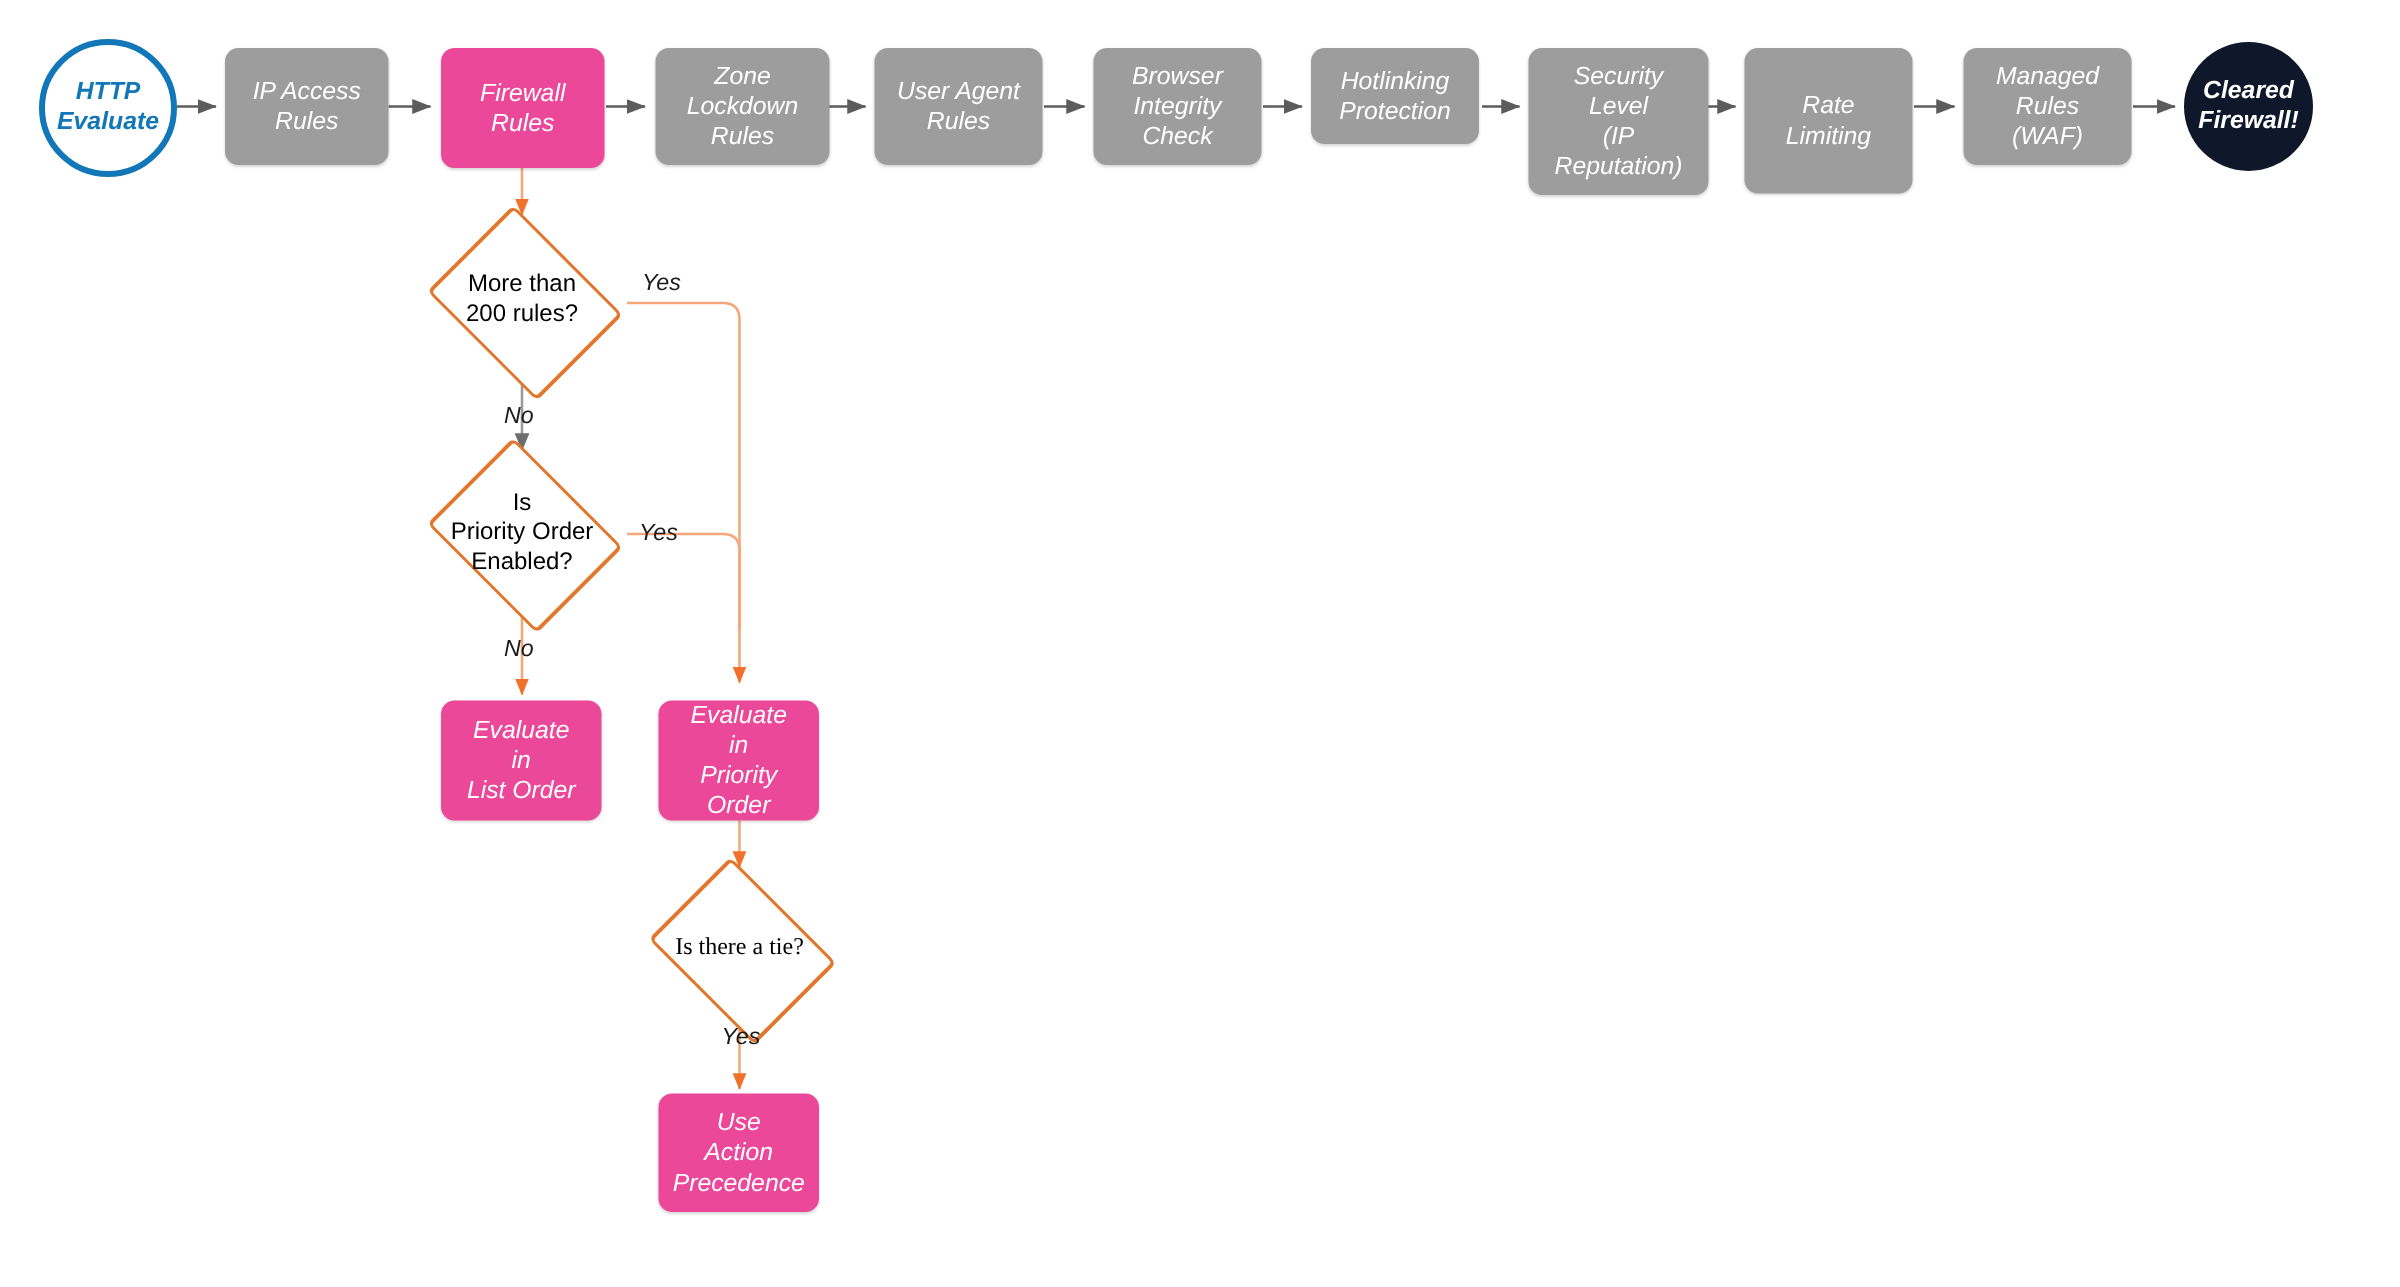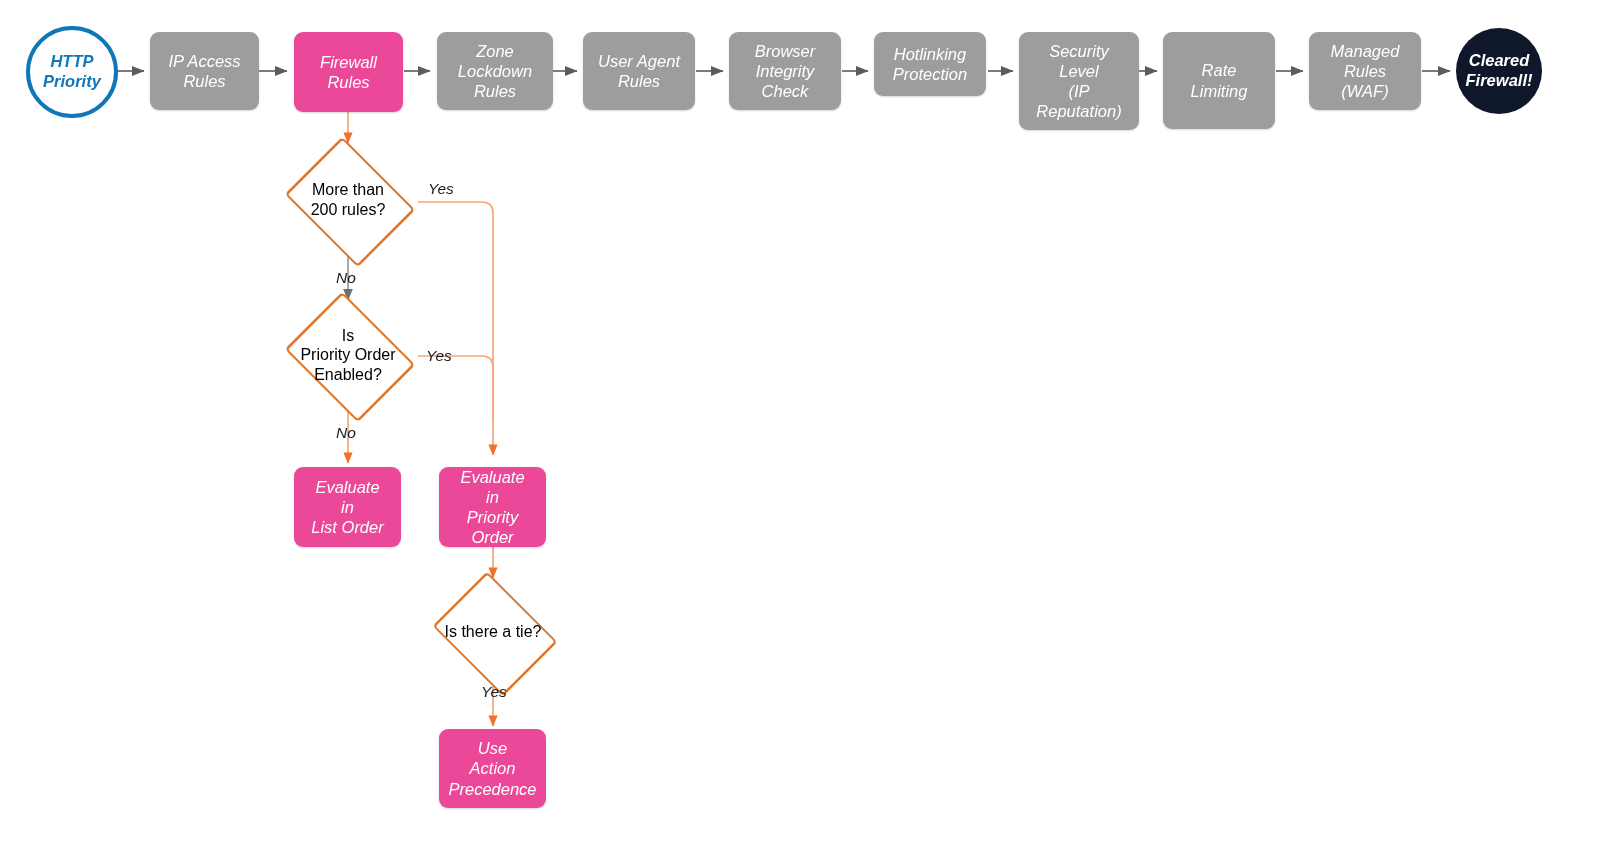--- a/index.html
+++ b/index.html
@@ -141,21 +141,21 @@
 
     <line x1="348" y1="410" x2="348" y2="463" stroke="#f5a77a" stroke-width="1.7" fill="none" marker-end="url(#arrowOrange)"></line>
 
     <line x1="493" y1="547" x2="493" y2="578" stroke="#f5a77a" stroke-width="1.7" fill="none" marker-end="url(#arrowOrange)"></line>
 
     <line x1="493" y1="684" x2="493" y2="726" stroke="#f5a77a" stroke-width="1.7" fill="none" marker-end="url(#arrowOrange)"></line>
   </svg>
 
   <div class="node term hollow" style="left:26px; top:26px; width:92px; height:92px;">
     <span class="ln">HTTP
-Priority</span>
+Evaluate</span>
   </div>
 
   <div class="node proc gray" style="left:150px; top:32px; width:109px; height:78px;">
     <span class="ln">IP Access
 Rules</span>
   </div>
 
   <div class="node proc orange" style="left:294px; top:32px; width:109px; height:80px;">
     <span class="ln">Firewall
 Rules</span>
@@ -239,21 +239,21 @@
 in
 List Order</span>
   </div>
 
   <div class="node proc orange" style="left:439px; top:467px; width:107px; height:80px;">
     <span class="ln">Evaluate
 in
 Priority Order</span>
   </div>
 
-  <div class="node diamond" style="left:423px; top:580px; width:140px; height:104px;">
+  <div class="node diamond" style="left:423px; top:580px; width:140px; height:104px;font-family:Liberation Serif, serif;">
     <span class="dshape" style="width:74px; height:74px; margin-left:-37px; margin-top:-37px;
                  transform:rotate(45deg) scale(1.28,0.99);"></span>
     <span class="dlabel">Is there a tie?</span>
   </div>
 
   <div class="edge-label" style="left:481px; top:683px;">
     <span>Yes</span>
   </div>
 
   <div class="node proc orange" style="left:439px; top:729px; width:107px; height:79px;">

